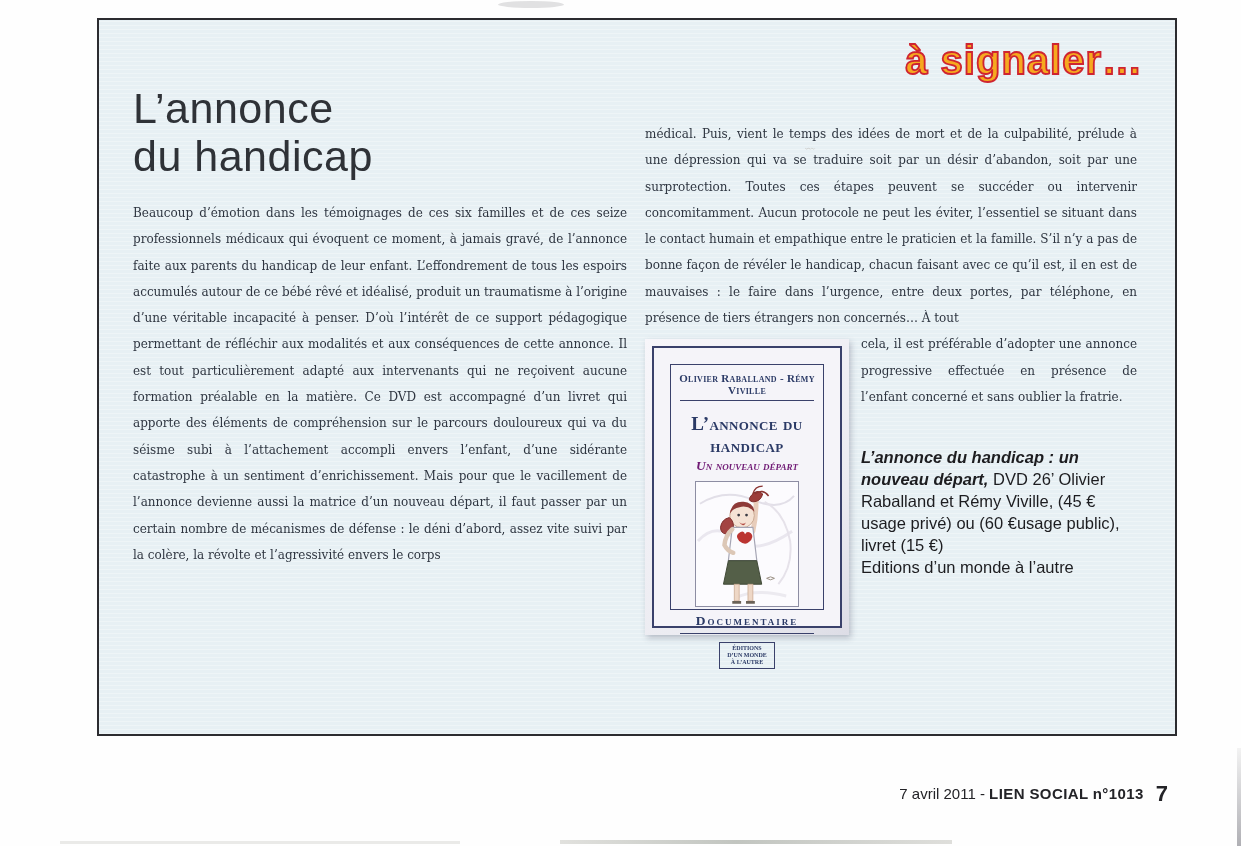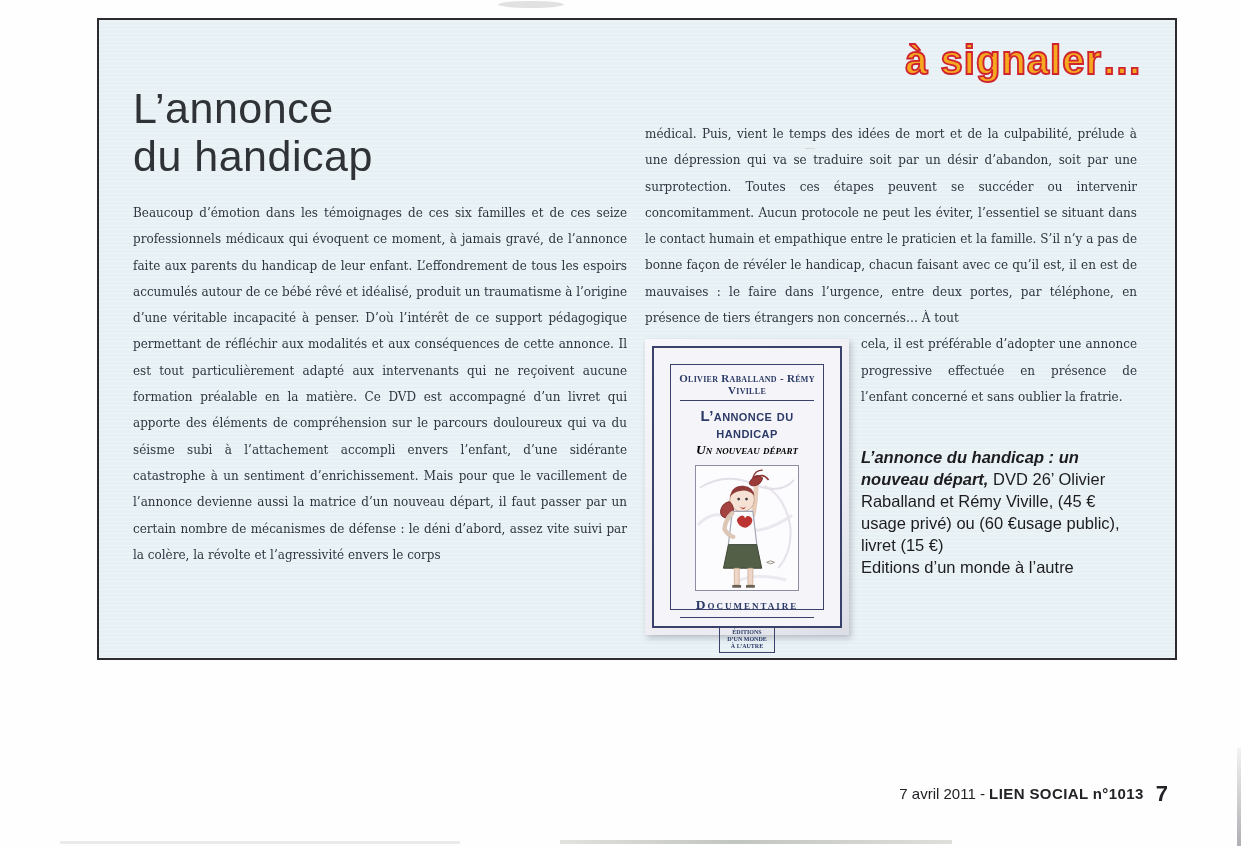--- a/index.html
+++ b/index.html
@@ -2,21 +2,21 @@
 <html><head>
 <meta charset="utf-8">
 <style>
   * { margin:0; padding:0; box-sizing:border-box; }
   html,body { width:1241px; height:846px; }
   body {
     position:relative; overflow:hidden; background:#fefefe;
     font-family:"Liberation Sans", sans-serif;
   }
   .page-box {
-    position:absolute; left:97px; top:18px; width:1080px; height:642px;
+    position:absolute; left:97px; top:18px; width:1080px; height:718px;
     background:#e7f0f4;
     background-image:repeating-linear-gradient(0deg, rgba(255,255,255,.30) 0 1px, rgba(0,0,0,0) 1px 4px);
     border:2px solid #2c2c30;
   }
   .signaler {
     position:absolute; top:18px; right:32px;
     font-size:40px; font-weight:600; letter-spacing:1px;
     color:#f6a91f;
     -webkit-text-stroke:1.8px #cf2430;
     text-shadow:0 0 1px #cf2430;
@@ -50,26 +50,26 @@
     width:100%; height:100%; border:1px solid #3a416b;
     display:flex; flex-direction:column; align-items:center;
     text-align:center; padding:7px 5px 6px;
   }
   .cover-authors {
     font-family:"Liberation Serif", serif; font-variant:small-caps;
     font-weight:700; font-size:11px; color:#2b3a66; letter-spacing:.3px;
   }
   .cover-rule { width:94%; border:none; border-top:1px solid #3a416b; margin:4px 0; }
   .cover-title {
-    font-family:Liberation Sans, sans-serif; font-variant:small-caps;
-    font-weight:700; font-size:15px; color:#2b3a66; letter-spacing:.4px; margin-top:2px;
+    font-family:Liberation Serif, serif; font-variant:small-caps;
+    font-weight:700; font-size:19px; color:#2b3a66; letter-spacing:.4px; margin-top:8px;
   }
   .cover-subtitle {
     font-family:"Liberation Serif", serif; font-variant:small-caps; font-style:italic;
-    font-weight:700; font-size:13.5px; color:#000000; margin-top:1px;
+    font-weight:700; font-size:13.5px; color:#701a75; margin-top:1px;
   }
   .cover-illus {
     width:104px; height:126px; border:1px solid #8d8da3;
     background:#fcfbfe; margin:7px 0 6px; flex:0 0 auto;
   }
   .cover-genre {
     font-family:"Liberation Serif", serif; font-variant:small-caps;
     font-weight:700; font-size:13.5px; letter-spacing:2px; color:#2b3a66;
   }
   .pub-box {

